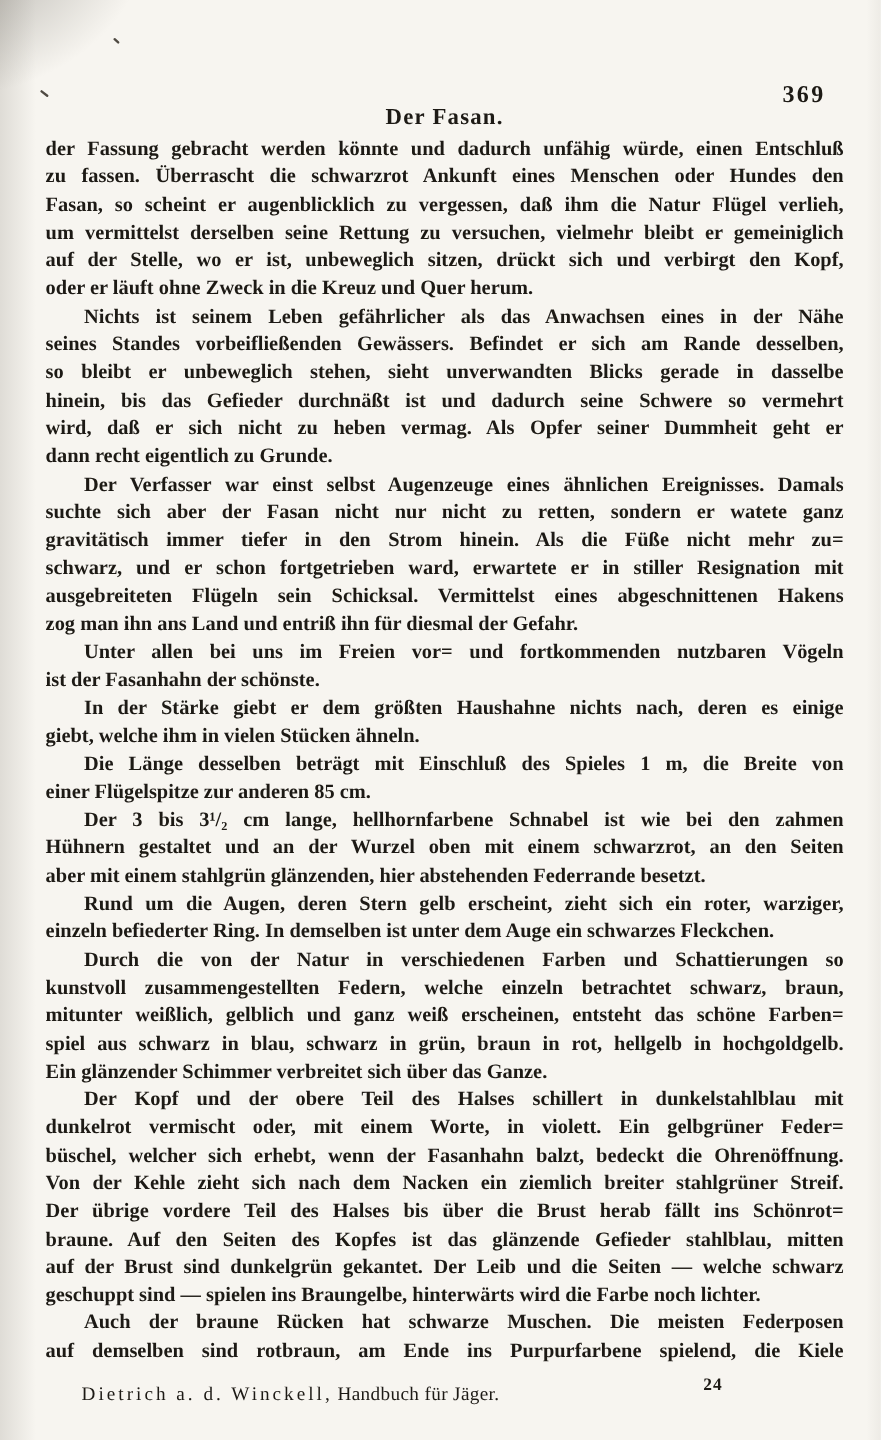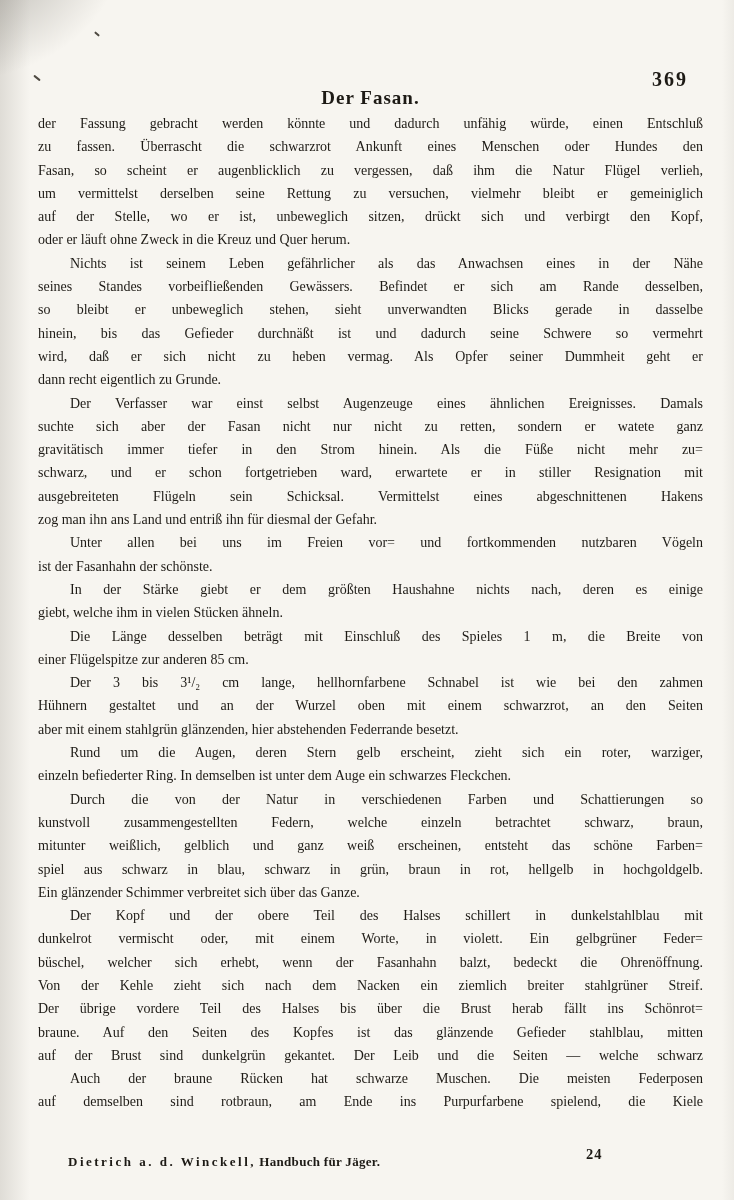--- a/index.html
+++ b/index.html
@@ -20,33 +20,33 @@
   .hdr-title {
     width: 100%; text-align: center;
     font-weight: bold; font-size: 19px; letter-spacing: 1px;
   }
   .page-number {
     position: absolute; top: 68px; right: 46px;
     font-weight: bold; font-size: 20px; letter-spacing: 2px;
   }
   .text-block { position: absolute; top: 112px; left: 38px; width: 665px; }
   .ln {
-    font-size: 14px;
-    font-weight: normal;
+    font-size: 17px;
+    font-weight: bold;
     line-height: 23.3px;
     height: 23.3px;
     overflow: hidden;
     text-align: justify;
     text-align-last: justify;
   }
   .ln.ind { text-indent: 32px; }
   .ln.last { text-align-last: left; }
   .footer-citation {
     position: absolute; top: 1154px; left: 68px;
-    font-size: 13px; font-weight: bold; white-space: nowrap;
+    font-size: 16px; font-weight: normal; white-space: nowrap;
   }
   .footer-citation .author { letter-spacing: 2.5px; }
   .footer-citation .work { letter-spacing: 0.3px; }
   .sheet-mark {
     position: absolute; top: 1146px; left: 586px;
     font-size: 14.5px; font-weight: bold; letter-spacing: 1px; text-align: right;
   }
   .speck { position: absolute; background: #4f4a42; border-radius: 1px; }
   .speck-1 { left: 33px; top: 77px; width: 8px; height: 2px; transform: rotate(38deg); }
   .speck-2 { left: 94px; top: 33px; width: 6px; height: 2px; transform: rotate(42deg); }
@@ -99,20 +99,21 @@
     <div class="ln">mitunter weißlich, gelblich und ganz weiß erscheinen, entsteht das schöne Farben=</div>
     <div class="ln">spiel aus schwarz in blau, schwarz in grün, braun in rot, hellgelb in hochgoldgelb.</div>
     <div class="ln last">Ein glänzender Schimmer verbreitet sich über das Ganze.</div>
     <div class="ln ind">Der Kopf und der obere Teil des Halses schillert in dunkelstahlblau mit</div>
     <div class="ln">dunkelrot vermischt oder, mit einem Worte, in violett.  Ein gelbgrüner Feder=</div>
     <div class="ln">büschel, welcher sich erhebt, wenn der Fasanhahn balzt, bedeckt die Ohrenöffnung.</div>
     <div class="ln">Von der Kehle zieht sich nach dem Nacken ein ziemlich breiter stahlgrüner Streif.</div>
     <div class="ln">Der übrige vordere Teil des Halses bis über die Brust herab fällt ins Schönrot=</div>
     <div class="ln">braune.  Auf den Seiten des Kopfes ist das glänzende Gefieder stahlblau, mitten</div>
     <div class="ln">auf der Brust sind dunkelgrün gekantet.  Der Leib und die Seiten — welche schwarz</div>
+    <div class="ln last">geschuppt sind — spielen ins Braungelbe, hinterwärts wird die Farbe noch lichter.</div>
     <div class="ln ind">Auch der braune Rücken hat schwarze Muschen.  Die meisten Federposen</div>
     <div class="ln">auf demselben sind rotbraun, am Ende ins Purpurfarbene spielend, die Kiele</div>
   </div>
 
   <div class="footer-citation">
     <span class="author">Dietrich a. d. Winckell,</span>
     <span class="work">Handbuch für Jäger.</span>
   </div>
 
   <div class="sheet-mark">24</div>

